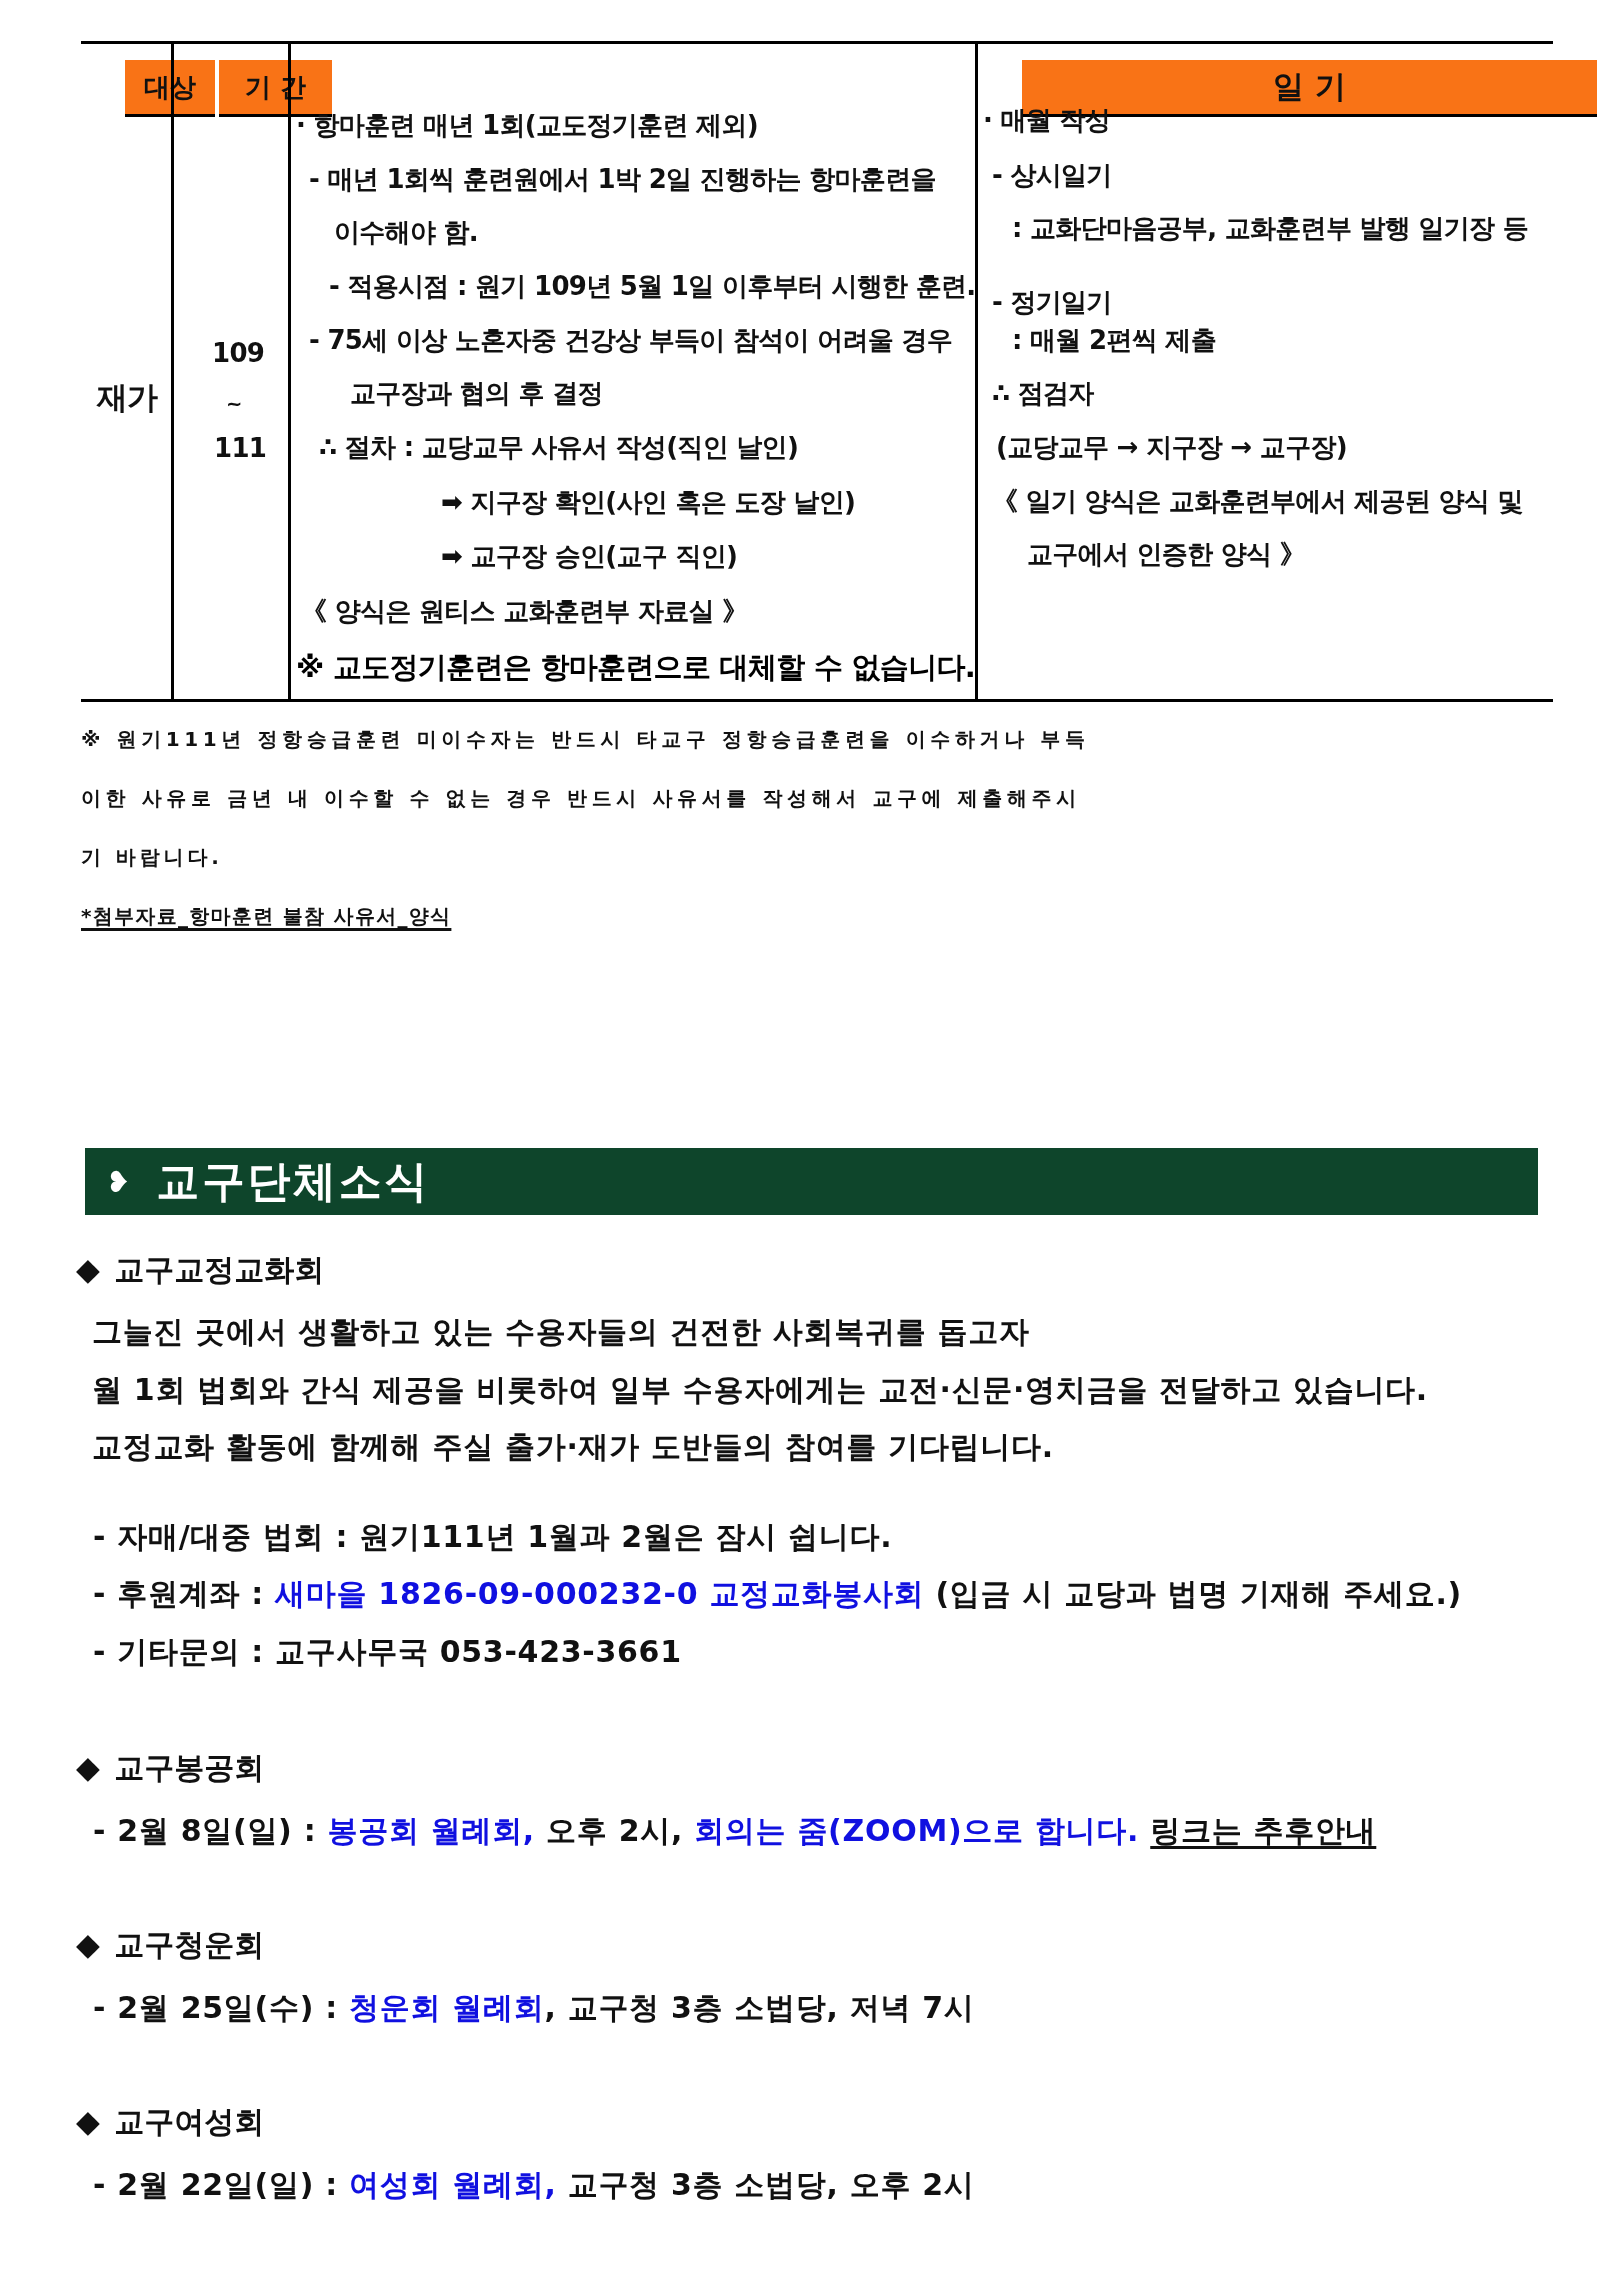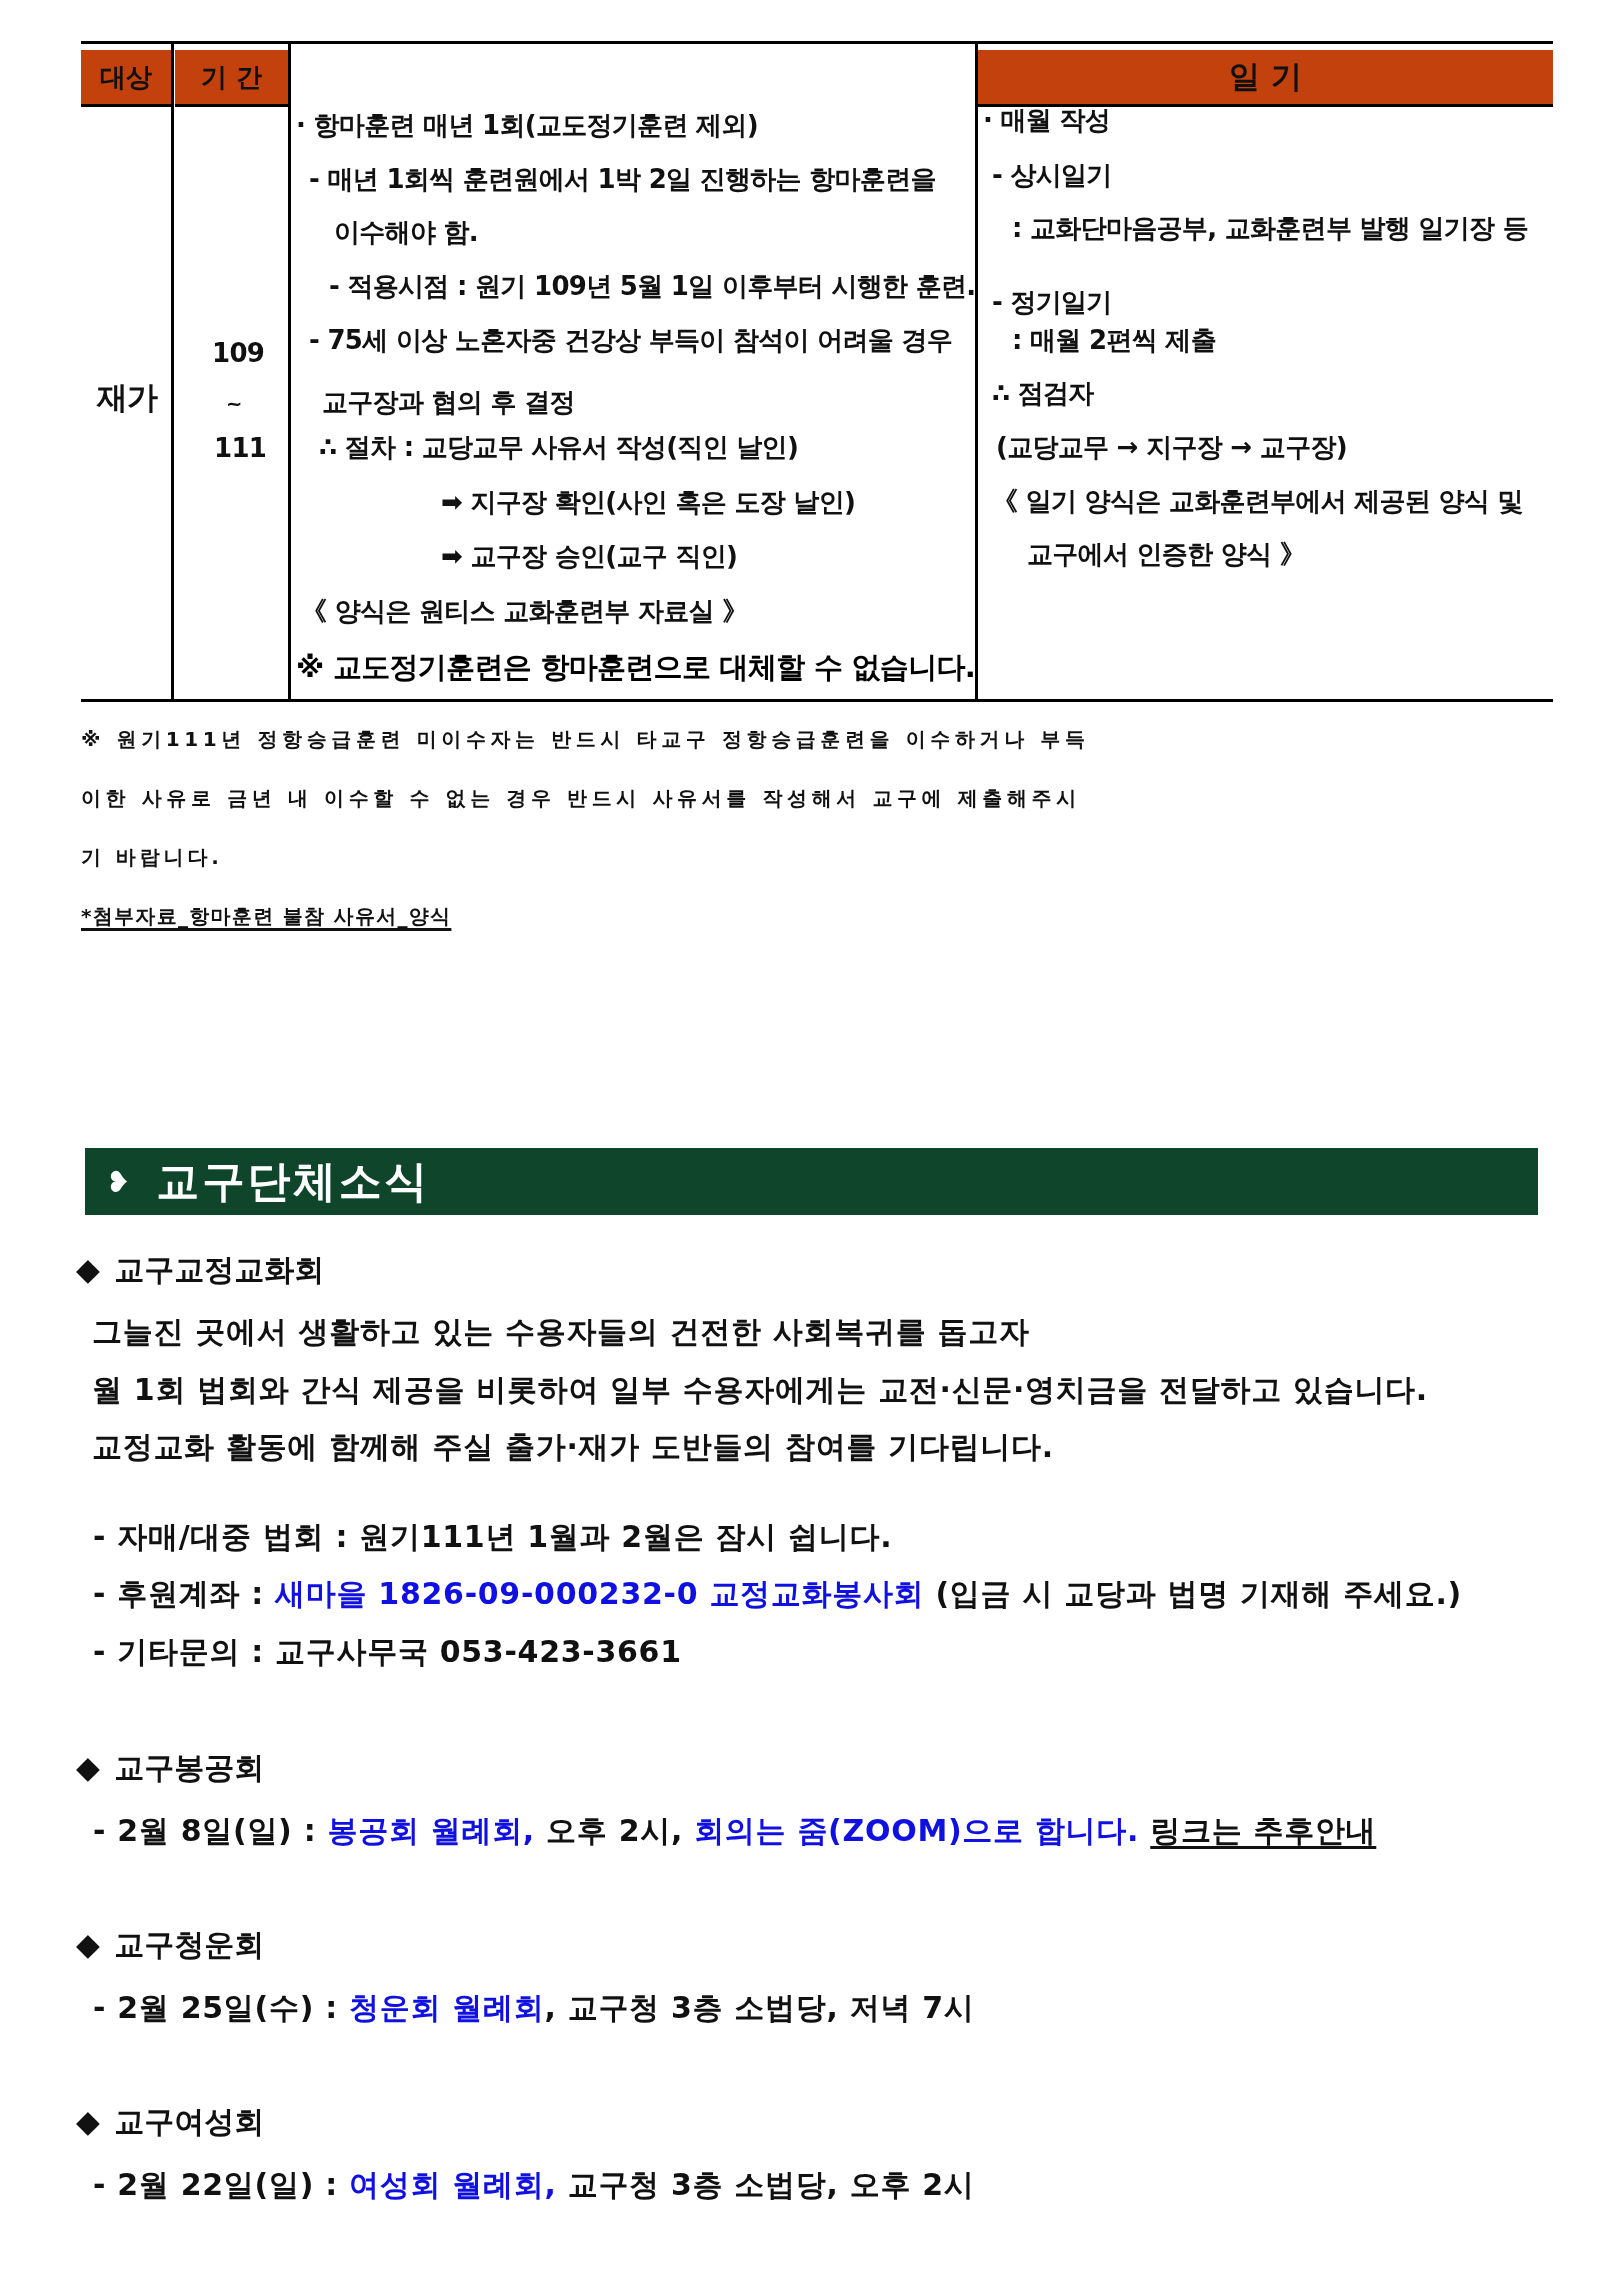--- a/index.html
+++ b/index.html
@@ -1,23 +1,23 @@
 <!DOCTYPE html>
 <html style="font-size:10.5px"><head>
 <meta charset="utf-8">
 <style>
   html,body{margin:0;padding:0;background:#fff;}
   body{width:1623px;height:2295px;position:relative;overflow:hidden;
        font-family:"DejaVu Sans","Liberation Sans",sans-serif;color:#111;}
   
   #tbl{position:absolute;left:81px;top:41px;width:1472px;height:661px;
        border-top:3.9px solid #000;border-bottom:3.9px solid #000;box-sizing:border-box;}
-  .hdr{position:absolute;top:6px;height:54px;background:#c2410c;
+  .hdr{position:absolute;top:16px;height:54px;background:#f97316;
        border-bottom:3.9px solid #000;box-sizing:content-box;
-       display:flex;align-items:center;justify-content:center;font-weight:bold;}
+       display:flex;align-items:center;justify-content:center;font-weight:bold;margin-left:44px;}
   .vline{position:absolute;top:0;bottom:0;width:3.3px;background:#000;}
   .cell-text{position:absolute;font-size:26px;font-weight:bold;letter-spacing:-0.7px;white-space:nowrap;line-height:26px;}
   .red{color:#000000;}
   .blue{color:#1010e0;}
   .note{position:absolute;left:81px;font-size:20px;font-weight:bold;letter-spacing:3.9px;white-space:nowrap;}
   .banner{position:absolute;left:85px;top:1148px;width:1453px;height:67px;background:#0e452b;
           display:flex;align-items:center;}
   .banner .ic{color:#fff;font-size:29px;margin-left:21px;margin-right:26px;}
   .banner .t{color:#fff;font-size:43px;font-weight:bold;letter-spacing:2.6px;}
   .sec{position:absolute;left:76px;font-size:30px;font-weight:bold;white-space:nowrap;}
@@ -41,21 +41,21 @@
   <div class="cell-text" style="left:131px;top:296px;">109</div>
   <div class="cell-text" style="left:145px;top:347px;font-size:19.6px;">~</div>
   <div class="cell-text" style="left:133px;top:391px;">111</div>
 
   <div>
     <div class="cell-text" style="left:215px;top:68px;">· 항마훈련 매년 1회(교도정기훈련 제외)</div>
     <div class="cell-text" style="left:228px;top:122px;">- 매년 1회씩 훈련원에서 1박 2일 진행하는 항마훈련을</div>
     <div class="cell-text" style="left:253px;top:175px;">이수해야 함.</div>
     <div class="cell-text" style="left:228px;top:229px;margin-left:20px;">- 적용시점 : 원기 109년 5월 1일 이후부터 시행한 훈련.</div>
     <div class="cell-text" style="left:228px;top:283px;">- 75세 이상 노혼자중 건강상 부득이 참석이 어려울 경우</div>
-    <div class="cell-text" style="left:241px;top:336px;margin-top:9px;">교구장과 협의 후 결정</div>
+    <div class="cell-text" style="left:269px;top:336px;">교구장과 협의 후 결정</div>
     <div class="cell-text" style="left:238px;top:390px;">∴ 절차 : 교당교무 사유서 작성(직인 날인)</div>
     <div class="cell-text" style="left:360px;top:445px;">➡ 지구장 확인(사인 혹은 도장 날인)</div>
     <div class="cell-text" style="left:360px;top:499px;">➡ 교구장 승인(교구 직인)</div>
     <div class="cell-text" style="left:220px;top:554px;">《 양식은 원티스 교화훈련부 자료실 》</div>
     <div class="cell-text red" style="left:215px;top:610px;font-size:29px;">※ 교도정기훈련은 항마훈련으로 대체할 수 없습니다.</div>
   </div>
 
   <div>
     <div class="cell-text" style="left:902px;top:63px;">· 매월 작성</div>
     <div class="cell-text" style="left:911px;top:118px;">- 상시일기</div>

